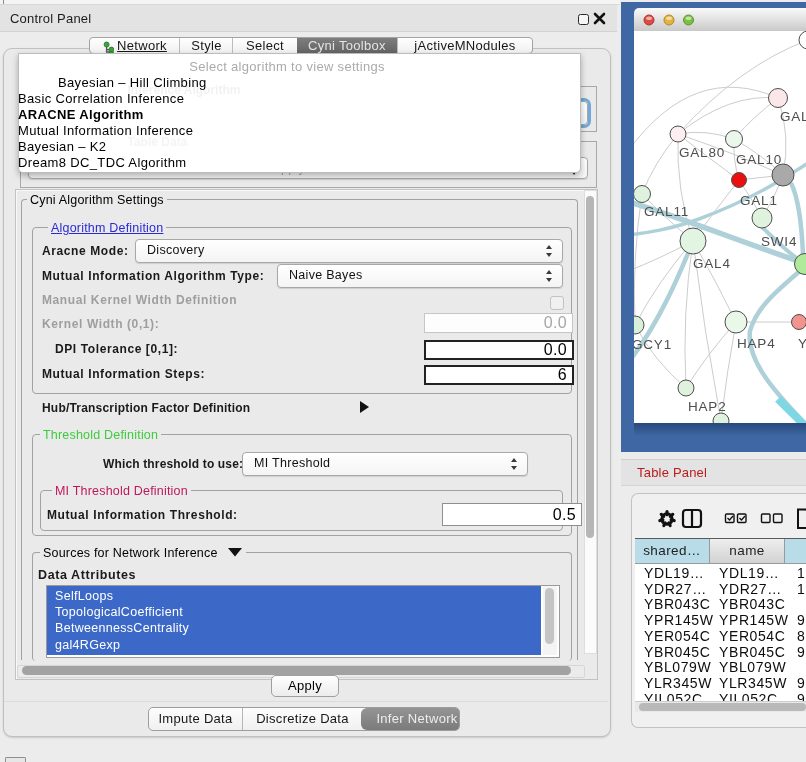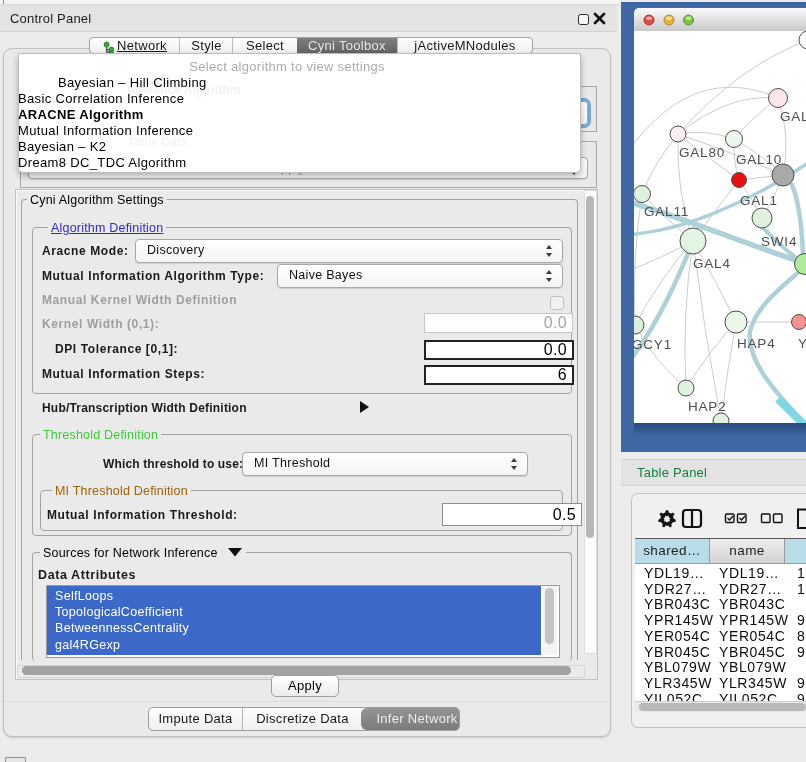--- a/index.html
+++ b/index.html
@@ -70,36 +70,36 @@
   </div>
 <div class="blabel abs" style="left:42px;top:342px;padding-left:13px;">DPI Tolerance [0,1]:</div>
 <div class="field" style="left:424px;top:340px;width:146px;height:16px;border:2px solid #222;font-size:16px;">
     <span style="top:-1px;">0.0</span>
   </div>
 <div class="blabel abs" style="left:42px;top:367px;">Mutual Information Steps:</div>
 <div class="field" style="left:424px;top:365px;width:146px;height:16px;border:2px solid #222;font-size:16px;">
     <span style="top:-1px;">6</span>
   </div>
 
-<div class="blabel abs" style="left:42px;top:401px;font-size:12px;letter-spacing:.2px;">Hub/Transcription Width Definition</div>
+<div class="blabel abs" style="left:42px;top:401px;font-size:12px;letter-spacing:.2px;">Hub/Transcription Factor Definition</div>
 <svg class="abs" style="left:358px;top:400px;" width="12" height="14">
     <path d="M2 1 L11 7 L2 13 Z" fill="#111"></path>
   </svg>
 
 <div class="group" style="left:32px;top:434px;width:538px;height:100px;">
   <div class="gtitle" style="color:#3dcb3d;left:7px;">Threshold Definition</div>
 </div>
 <div class="blabel abs" style="left:103px;top:457px;letter-spacing:.15px;">Which threshold to use:</div>
 <div class="combo" style="left:242px;top:452px;width:284px;height:22px;">
     <span class="ct">MI Threshold</span>
     <span class="arr up"></span>
     <span class="arr dn"></span>
   </div>
 <div class="group" style="left:40px;top:490px;width:521px;height:39px;">
-  <div class="gtitle" style="color:#a16207;left:11px;">MI Threshold Definition</div>
+  <div class="gtitle" style="color:#be185d;left:11px;">MI Threshold Definition</div>
 </div>
 <div class="blabel abs" style="left:47px;top:508px;">Mutual Information Threshold:</div>
 <div class="field" style="left:442px;top:503px;width:138px;height:21px;border:1px solid #8f8f8f;font-size:16px;">
     <span style="top:2px;">0.5</span>
   </div>
 
 <div class="group" style="left:32px;top:552px;width:538px;height:108px;border-bottom:none;">
   <div class="gtitle" style="left:7px;">Sources for Network Inference <svg width="15" height="10" style="margin-left:7px;">
         <path d="M0 1 L14 1 L7 9.5 Z" fill="#111"></path>
       </svg></div>
@@ -232,21 +232,21 @@
   <text x="59" y="237">GAL4</text>
   <text x="-2" y="318">GCY1</text>
   <text x="103" y="317">HAP4</text>
   <text x="164" y="317">YKL</text>
   <text x="54" y="380">HAP2</text>
  </g>
 </svg>
 </div>
 
 <div class="abs" style="left:621px;top:459px;width:185px;height:25px;background:#e3e3e3;border-top:1px solid #d0d0d0;border-bottom:1px solid #d5d5d5;"></div>
-<div class="abs" style="left:637px;top:465px;font-size:13px;color:#15803d;letter-spacing:.2px;">Table Panel</div>
+<div class="abs" style="left:637px;top:465px;font-size:13px;color:#b91c1c;letter-spacing:.2px;">Table Panel</div>
 
 <div class="abs" style="left:631px;top:493px;width:185px;height:233px;background:#f0f0f0;border:1px solid #c2c2c2;border-radius:7px 0 0 7px;border-right:none;"></div>
 
 <svg class="abs" style="left:656px;top:508px;" width="150" height="22">
   <circle cx="11" cy="11" r="5.2" fill="none" stroke="#111" stroke-width="3"></circle>
   <g stroke="#111" stroke-width="3.1" stroke-linecap="round">
     <line x1="11.0" y1="6.8" x2="11.0" y2="3.6"></line>
     <line x1="14.3" y1="8.4" x2="16.8" y2="6.3"></line>
     <line x1="15.1" y1="11.9" x2="18.2" y2="12.6"></line>
     <line x1="12.8" y1="14.8" x2="14.2" y2="17.7"></line>

